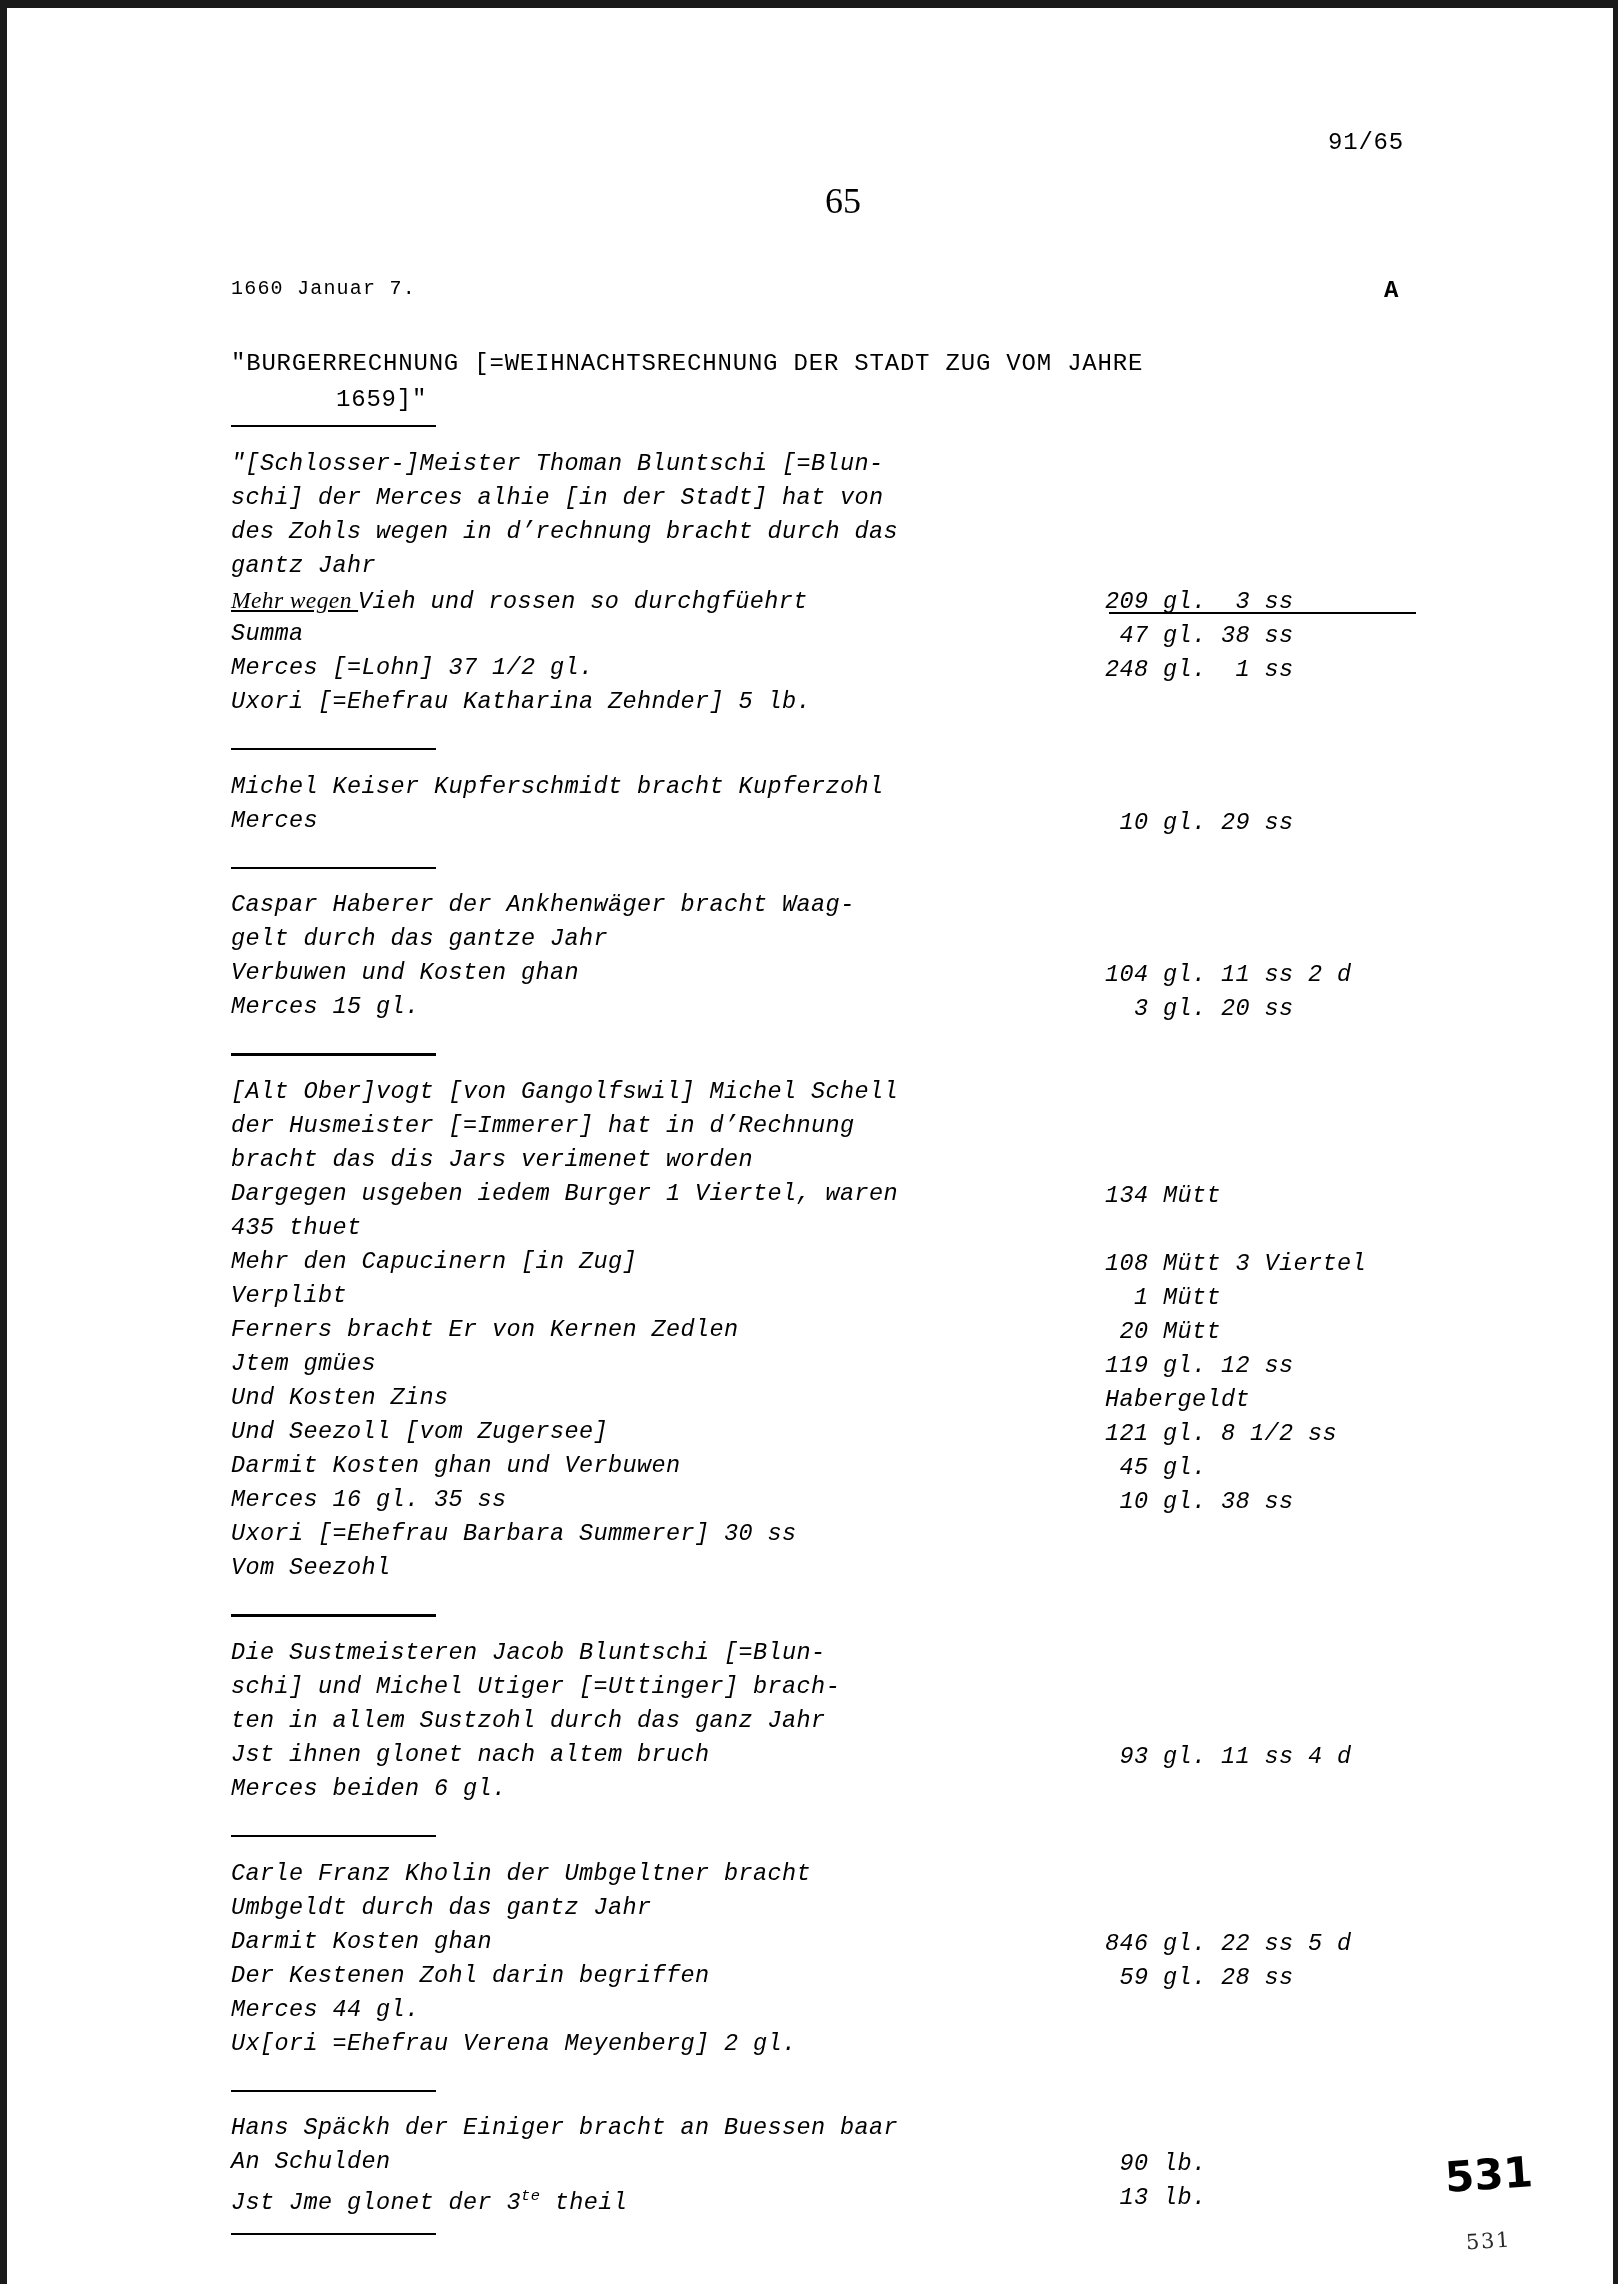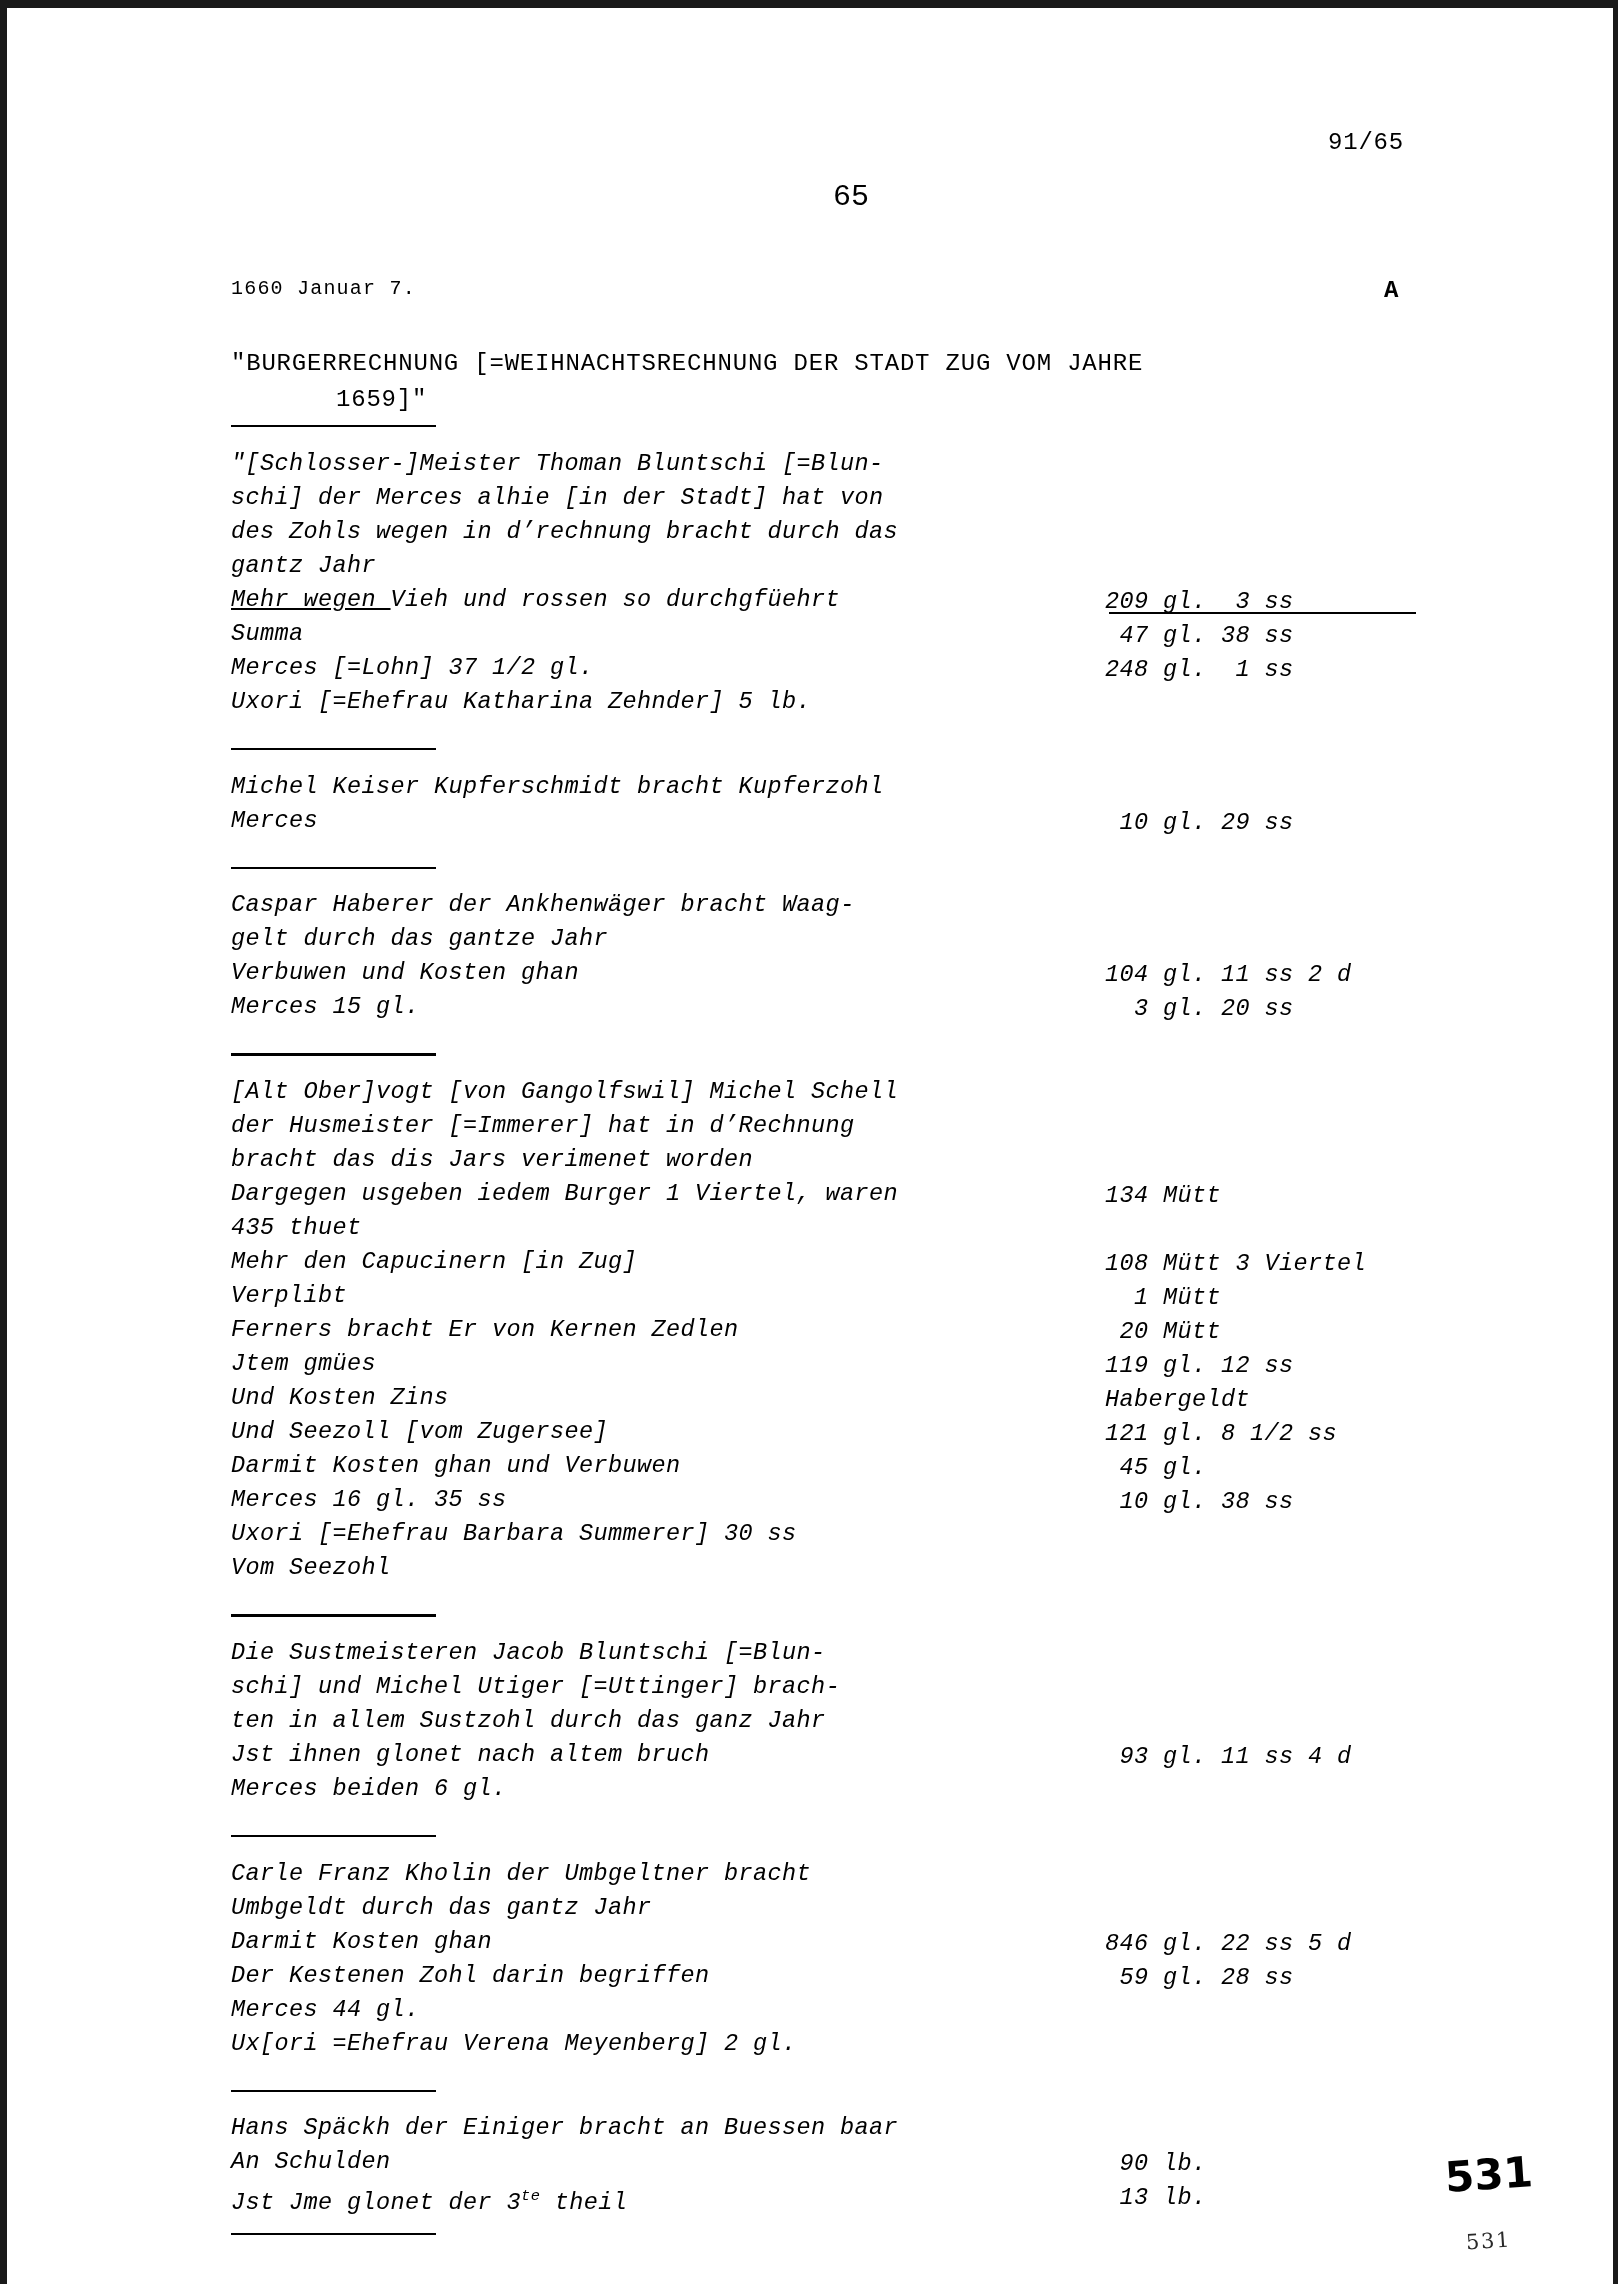--- a/index.html
+++ b/index.html
@@ -48,23 +48,22 @@
     position: absolute;
     top: 129px;
     right: 214px;
     font-size: 24px;
     letter-spacing: 0.8px;
   }
   .folio-number {
     position: absolute;
     top: 180px;
     left: 825px;
-    font-family: Liberation Mono, monospace;
-    font-size: 30px;
-    margin-left: 8px;
+    font-family: Liberation Serif, serif;
+    font-size: 36px;
   }
   .date-line {
     position: absolute;
     top: 277px;
     left: 231px;
     font-size: 20px;
     letter-spacing: 1.2px;
   }
   .variant-letter {
     position: absolute;
@@ -128,20 +127,21 @@
   }
   .sum-rule {
     position: absolute;
     left: 878px;
     width: 307px;
     height: 2.4px;
     background: #000;
   }
   .underline-word {
     text-decoration: underline;
+    font-family: Liberation Serif, serif;
   }
   .spacer-sm { height: 19.4px; }
   .spacer-md { height: 29px; }
   .sup {
     font-size: 15.4px;
     vertical-align: super;
     font-style: italic;
   }
   .pencil-number {
     position: absolute;

